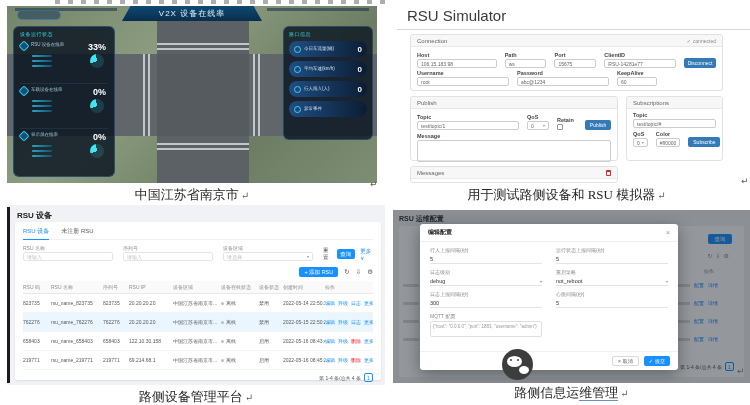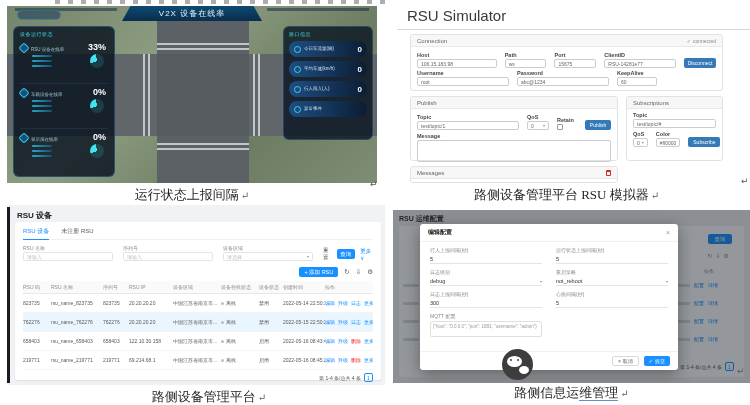--- a/index.html
+++ b/index.html
@@ -34,21 +34,21 @@
                color:#dff4ff;font-size:8px;text-align:center;line-height:15px;letter-spacing:1px}
   .pa-chip{position:absolute;left:10px;top:4px;width:44px;height:10px;border-radius:5px;
            background:rgba(16,50,85,.5);border:1px solid rgba(90,180,230,.35)}
   .pa-left{position:absolute;left:6px;top:20px;width:102px;height:151px;padding:4px 6px;
            background:rgba(7,18,30,.82);border:1px solid rgba(70,150,220,.35);border-radius:6px}
   .pa-right{position:absolute;right:4px;top:20px;width:90px;height:114px;padding:4px 5px;
             background:rgba(7,18,30,.78);border:1px solid rgba(70,150,220,.3);border-radius:6px}
   .pa-h{font-size:5px;color:#3fd6ea;letter-spacing:.5px;margin-bottom:2px}
   .stat{height:45px;border-bottom:1px solid rgba(90,160,220,.12)}
   .stat:last-child{border-bottom:none}
-  .stat-top{display:flex;align-items:flex-end;gap:3px;padding-top:3px}
+  .stat-top{display:flex;align-items:flex-start;gap:3px;padding-top:3px}
   .hex{width:8px;height:8px;background:#12507e;border:1px solid #36c8e0;transform:rotate(45deg);
        border-radius:2px;flex:none}
   .stat-label{font-size:4.5px;color:#9fc6d8;width:36px;line-height:1.15}
   .stat-value{font-size:9px;color:#fff;font-weight:bold;margin-left:auto;margin-right:2px}
   .stat-bot{display:flex;justify-content:space-between;align-items:center;padding:2px 4px 0 12px}
   .legend{display:flex;flex-direction:column;gap:2.5px}
   .legend i{display:block;width:20px;height:2.5px;border-radius:1px;
             background:linear-gradient(90deg,#2aa5c5,#14506b)}
   .fan{width:14px;height:14px;border-radius:50%;
        background:conic-gradient(from 250deg,#41e4f2 0 100deg,rgba(65,228,242,.14) 100deg 360deg)}
@@ -578,26 +578,26 @@
           </span>
         <span class="m-submit">
             <span>✓</span>
             <span>提交</span>
           </span>
       </div>
     </div>
   </div>
 
   <div class="caption" style="left:7px;top:186px;width:370px">
-    <span>运行状态上报间隔</span><span class="ret">↵</span>
+    <span>中国江苏省南京市</span><span class="ret">↵</span>
   </div>
   <div class="caption" style="left:385px;top:186px;width:363px">
-    <span>路侧设备管理平台 RSU 模拟器</span><span class="ret">↵</span>
-  </div>
-  <div class="caption" style="left:20px;top:388px;width:378px">
+    <span>用于测试路侧设备和 RSU 模拟器</span><span class="ret">↵</span>
+  </div>
+  <div class="caption" style="left:7px;top:388px;width:378px">
     <span>路侧设备管理平台</span><span class="ret">↵</span>
   </div>
   <div class="caption" style="left:393px;top:384px;width:357px">
     <span>路侧信息运</span><span class="ublue">维管理</span><span class="ret">↵</span>
   </div>
   <span class="pmark" style="left:370px;top:179px">↵</span>
   <span class="pmark" style="left:741px;top:176px">↵</span>
   <span class="pmark" style="left:737px;top:366px">↵</span>
 
   <div id="brand">

